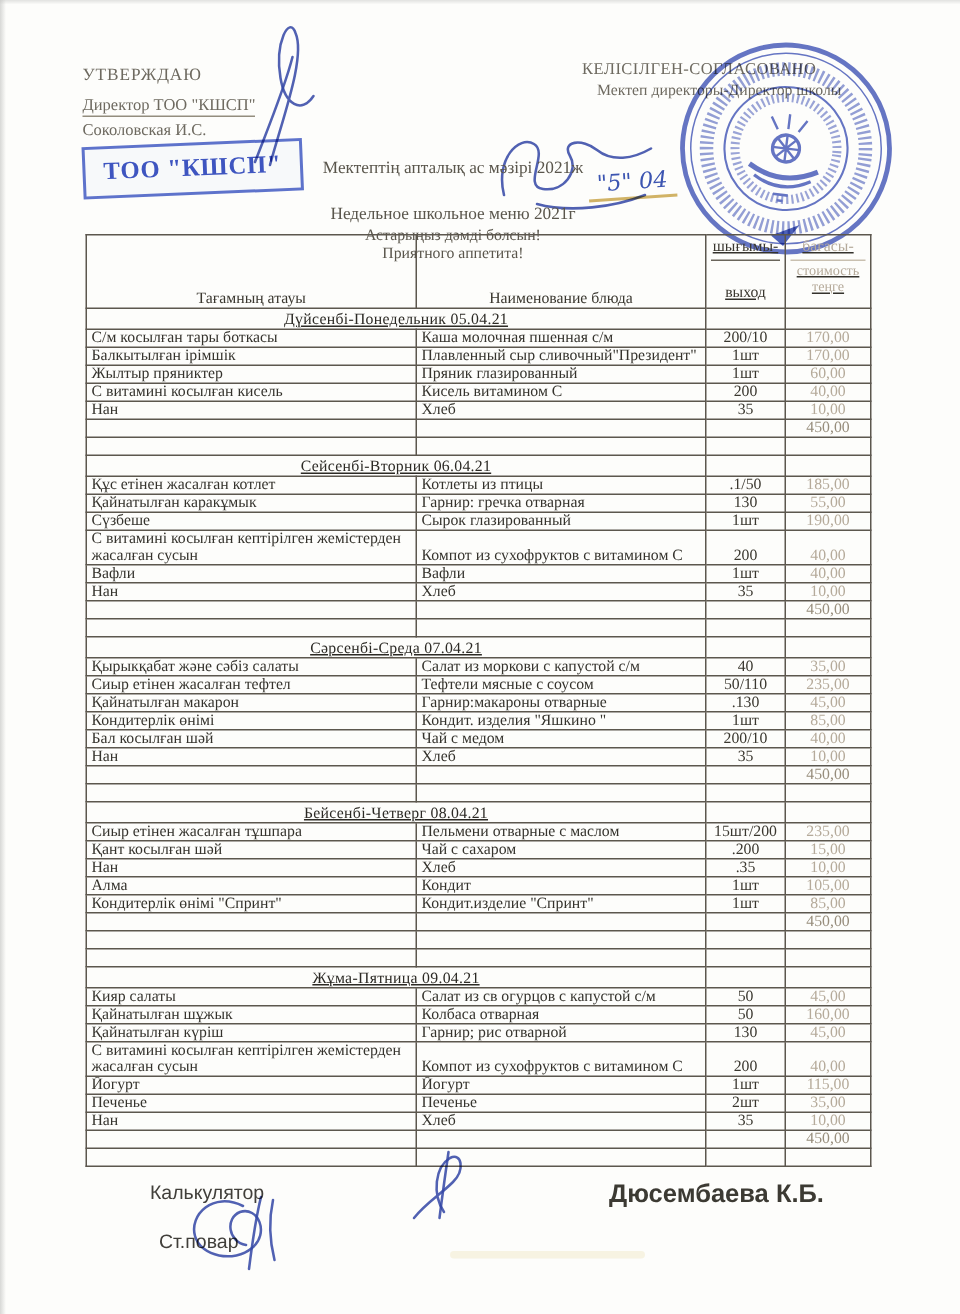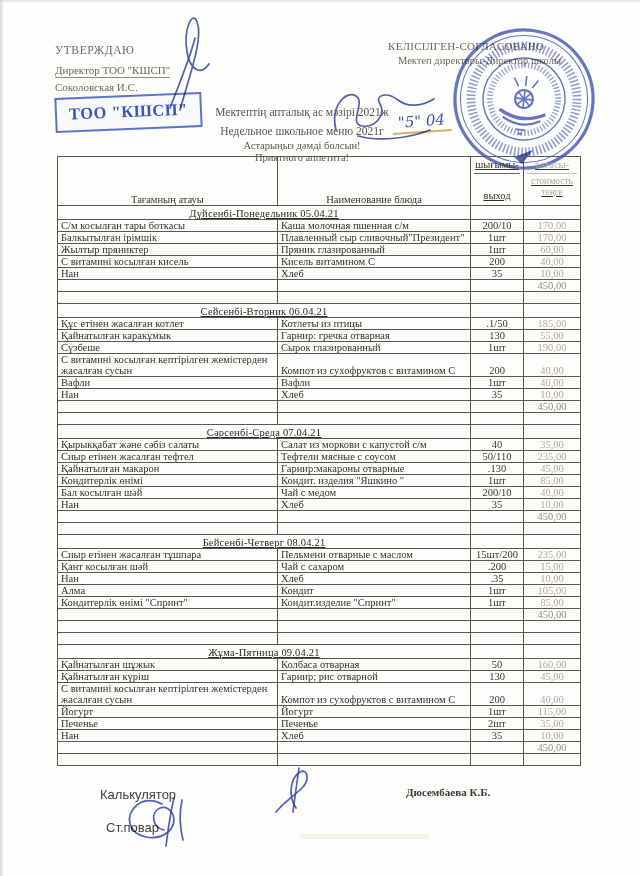--- a/index.html
+++ b/index.html
@@ -33,21 +33,21 @@
   .approve-right .r2 { font-size:10.5px; margin:3px 0 0 10px; }
   .hand-date {
     position:absolute; left:392px; top:112px; color:#3c55b4; font-style:italic;
     font-size:15px; font-family:"DejaVu Serif", serif;
     border-bottom:2px solid rgba(203,168,77,.85); padding:0 6px 1px 6px;
     transform:rotate(-4deg); mix-blend-mode:multiply;
   }
 
   
   .title-block { position:absolute; left:162px; top:106px; width:280px; text-align:center; color:#5a564c; }
-  .title-block .t1 { font-size:11.5px; margin-bottom:7px; }
+  .title-block .t1 { font-size:11.5px; margin-bottom:19px; }
   .title-block .t2 { font-size:11.5px; margin-bottom:3px; }
   .title-block .t3 { font-size:10.5px; line-height:12px; }
   .title-block .t4 { font-size:10.5px; line-height:12px; }
 
   
   .sig { position:absolute; mix-blend-mode:multiply; }
   .sig path { stroke:#3347a8; stroke-width:1.7; fill:none; stroke-linecap:round; opacity:.85; }
   .round-stamp { position:absolute; left:449px; top:24px; width:150px; height:150px;
     mix-blend-mode:multiply; transform:rotate(7deg); }
   .stamp-arrow { position:absolute; left:508px; top:148px; mix-blend-mode:multiply; }
@@ -82,21 +82,21 @@
   .hdr-bot.faded { align-items:flex-start; flex-direction:column; justify-content:flex-start;
     color:#b5aa9a; font-size:9.5px; line-height:11px; padding:2px 0 0 0; text-align:center; }
   .hdr-bot.faded span { display:block; width:100%; text-align:center; }
 
   
   .footer-label { position:absolute; font-family:"Liberation Sans", sans-serif;
     font-weight:normal; font-size:13px; color:#413f3a;margin-left:20px; }
   .f-calc { left:80px; top:787px; }
   .f-chef { left:86px; top:820px; }
   .f-name { position:absolute; left:406px; top:786px; font-weight:bold;
-    font-size:11px; color:#3c3a33; font-family:Liberation Serif, serif; }
+    font-size:17px; color:#3c3a33; font-family:Liberation Sans, sans-serif; }
 </style>
 </head>
 <body>
 
 <div class="page">
   <div class="scan-edge-left"></div>
   <div class="scan-edge-top"></div>
   <div class="smudge"></div>
 
   <div class="approve-left">
@@ -384,20 +384,26 @@
           <td></td>
           <td></td>
           <td></td>
         </tr>
         <tr class="day-row">
           <td class="day-title" colspan="2"><span>Жұма-Пятница  09.04.21</span></td>
           <td></td>
           <td></td>
         </tr>
         <tr class="body-row">
+          <td class="kk">Кияр салаты</td>
+          <td class="ru">Салат из св огурцов с капустой с/м</td>
+          <td class="out">50</td>
+          <td class="price">45,00</td>
+        </tr>
+        <tr class="body-row">
           <td class="kk">Қайнатылған шұжык</td>
           <td class="ru">Колбаса отварная</td>
           <td class="out">50</td>
           <td class="price">160,00</td>
         </tr>
         <tr class="body-row">
           <td class="kk">Қайнатылған күріш</td>
           <td class="ru">Гарнир; рис отварной</td>
           <td class="out">130</td>
           <td class="price">45,00</td>

